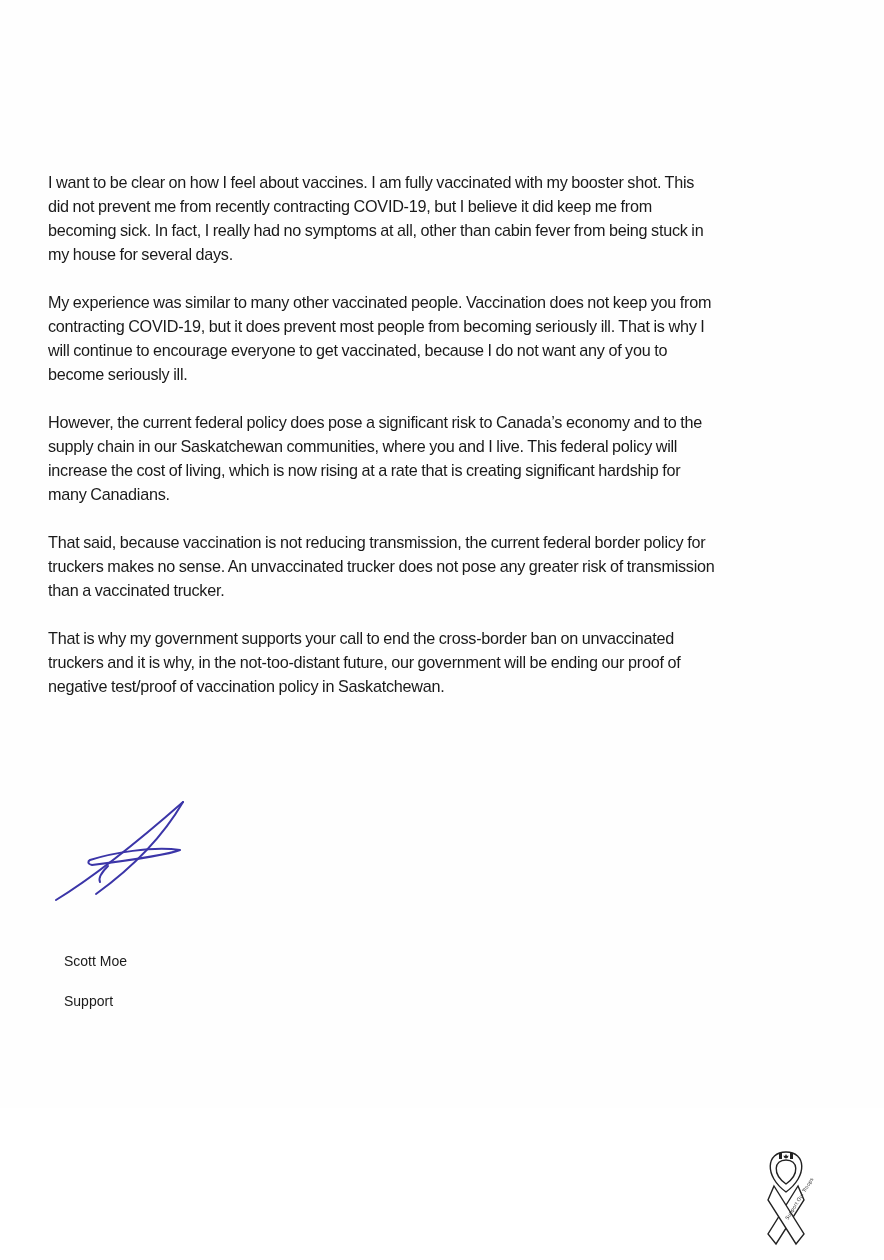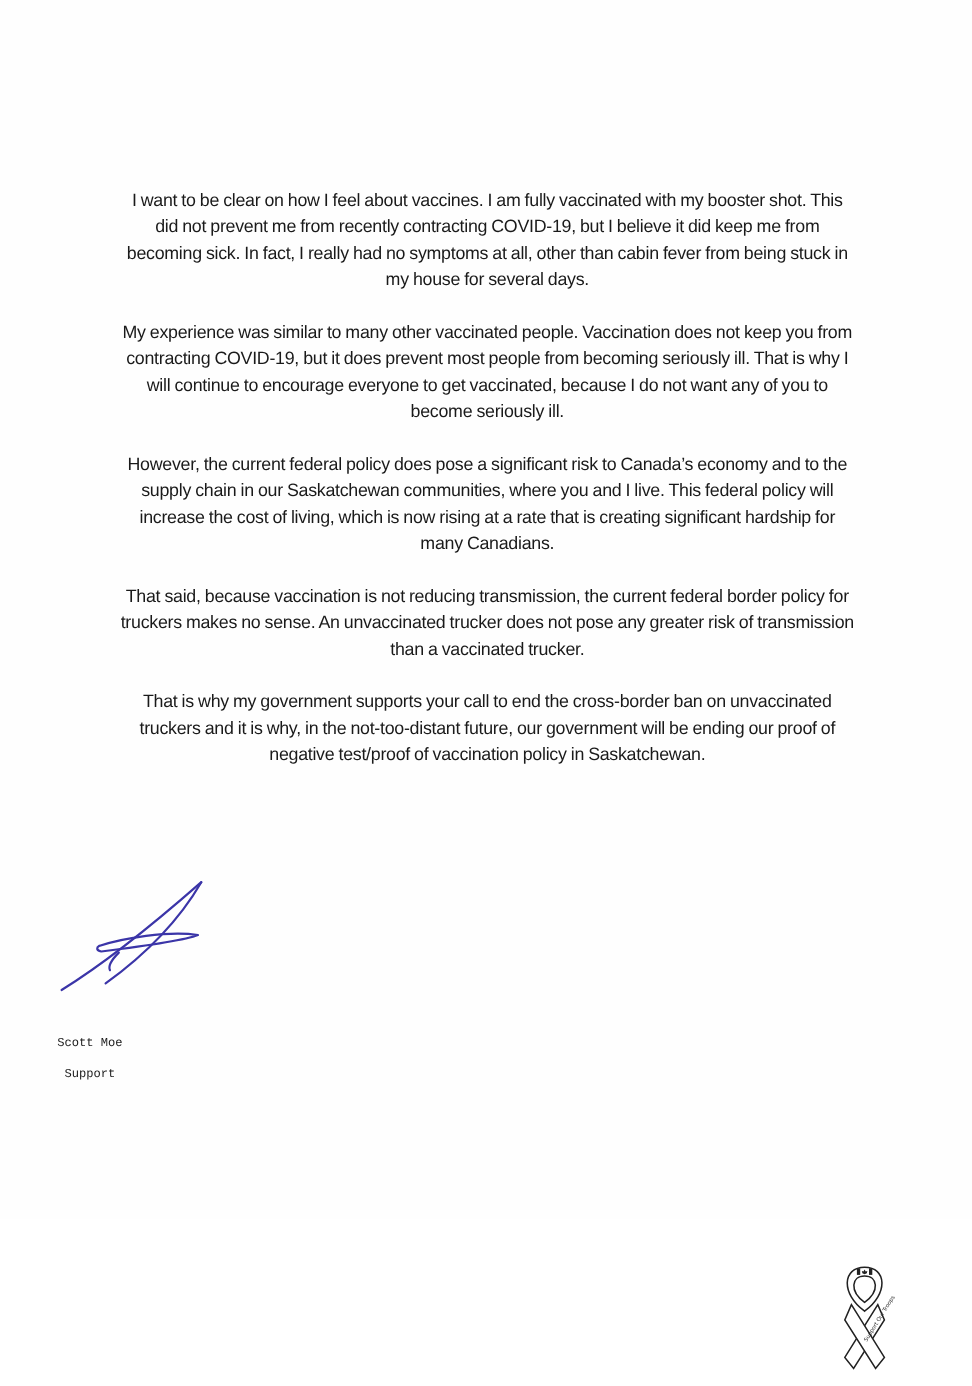--- a/index.html
+++ b/index.html
@@ -13,21 +13,20 @@
       position: relative;
       overflow: hidden;
       font-family: "Liberation Sans", "DejaVu Sans", sans-serif;
       color: #1a1a1a;
     }
     .page {
       position: absolute;
       left: 0; top: 0;
       width: 884px; height: 1108px;
       background: #fefefe;
-      text-align: center;
     }
     .body-text {
       position: absolute;
       left: 48px;
       top: 170px;
       width: 790px;
     }
     .para {
       margin: 0 0 24px 0;
       font-size: 16.2px;
@@ -42,24 +41,23 @@
       top: 798px;
       width: 140px;
       height: 110px;
     }
     .sig-block {
       position: absolute;
       left: 48px;
       top: 933px;
     }
     .sig-line {
-      font-size: 11px;
+      font-size: 14px;
       line-height: 24px;
-      margin: 4px;
-      font-family: Liberation Mono, monospace;
+      margin: 16px;
     }
     .ribbon {
       position: absolute;
       left: 758px;
       top: 1148px;
       width: 56px;
       height: 98px;
     }
   </style>
 </head>

